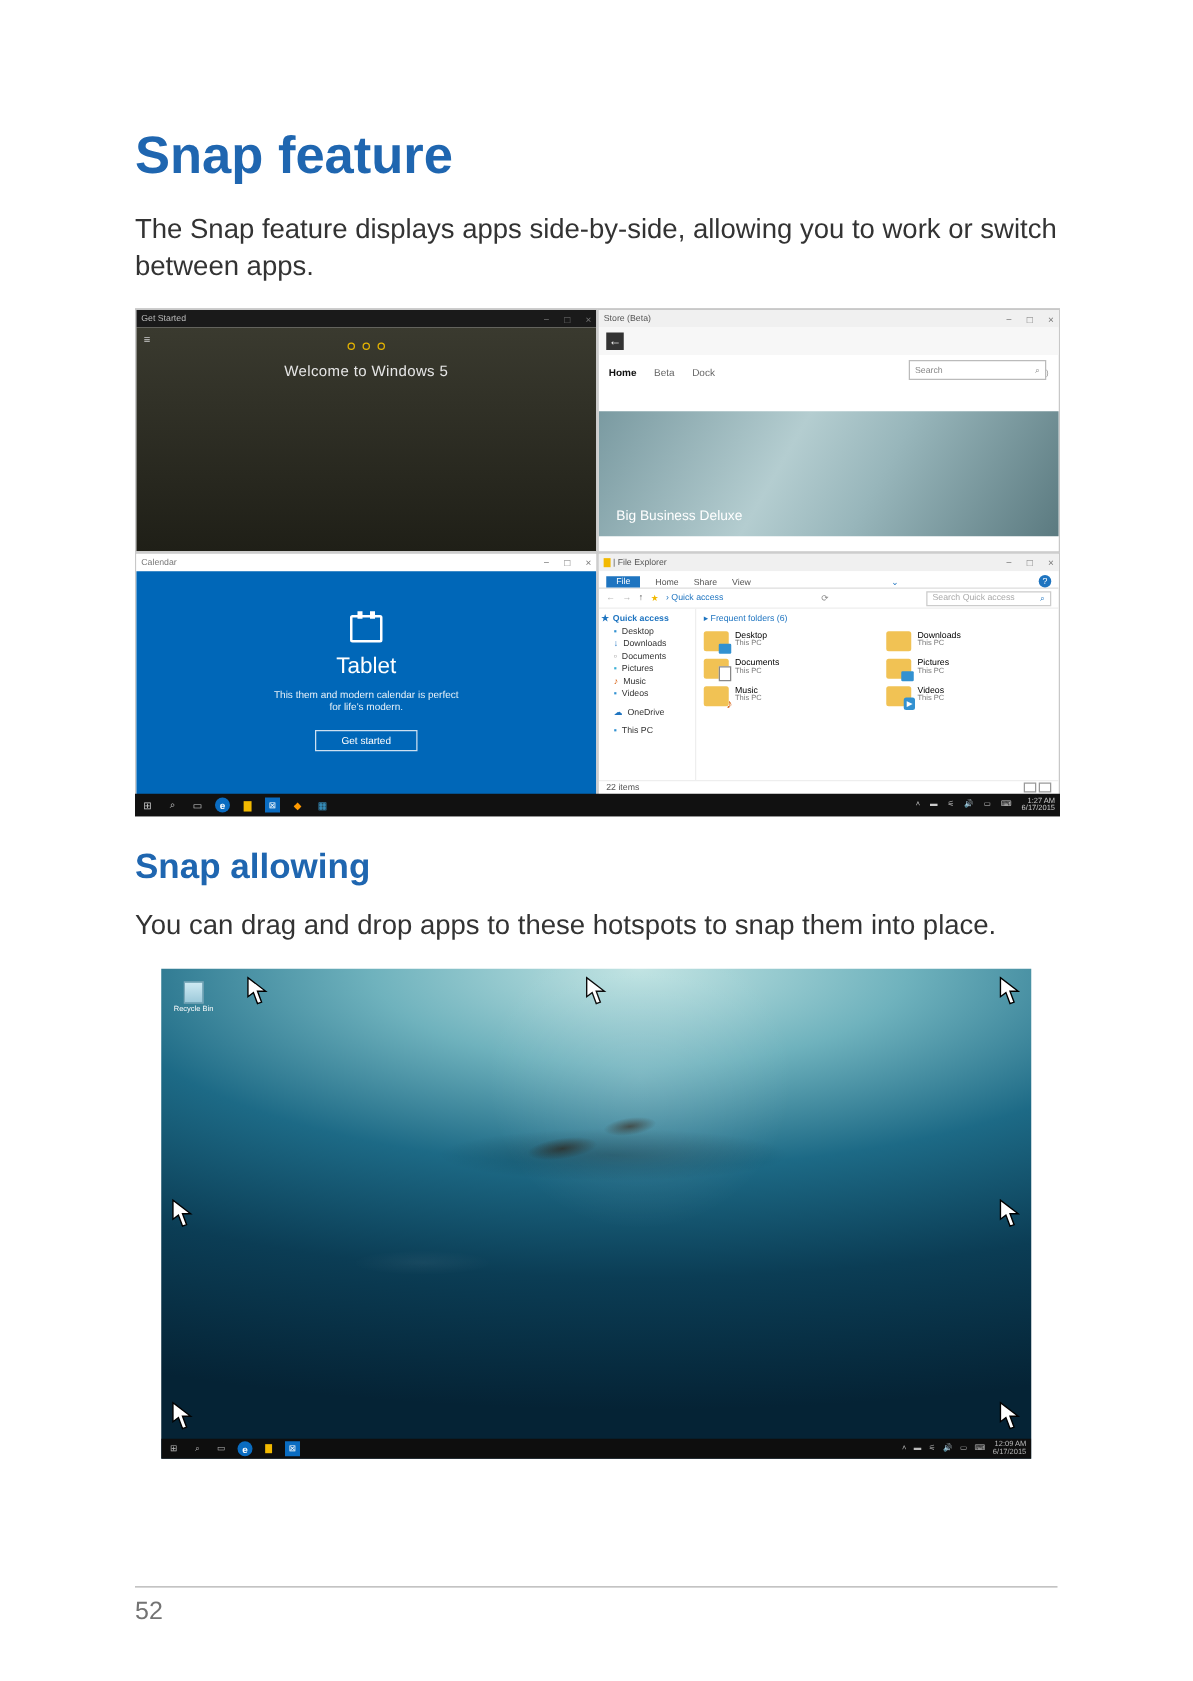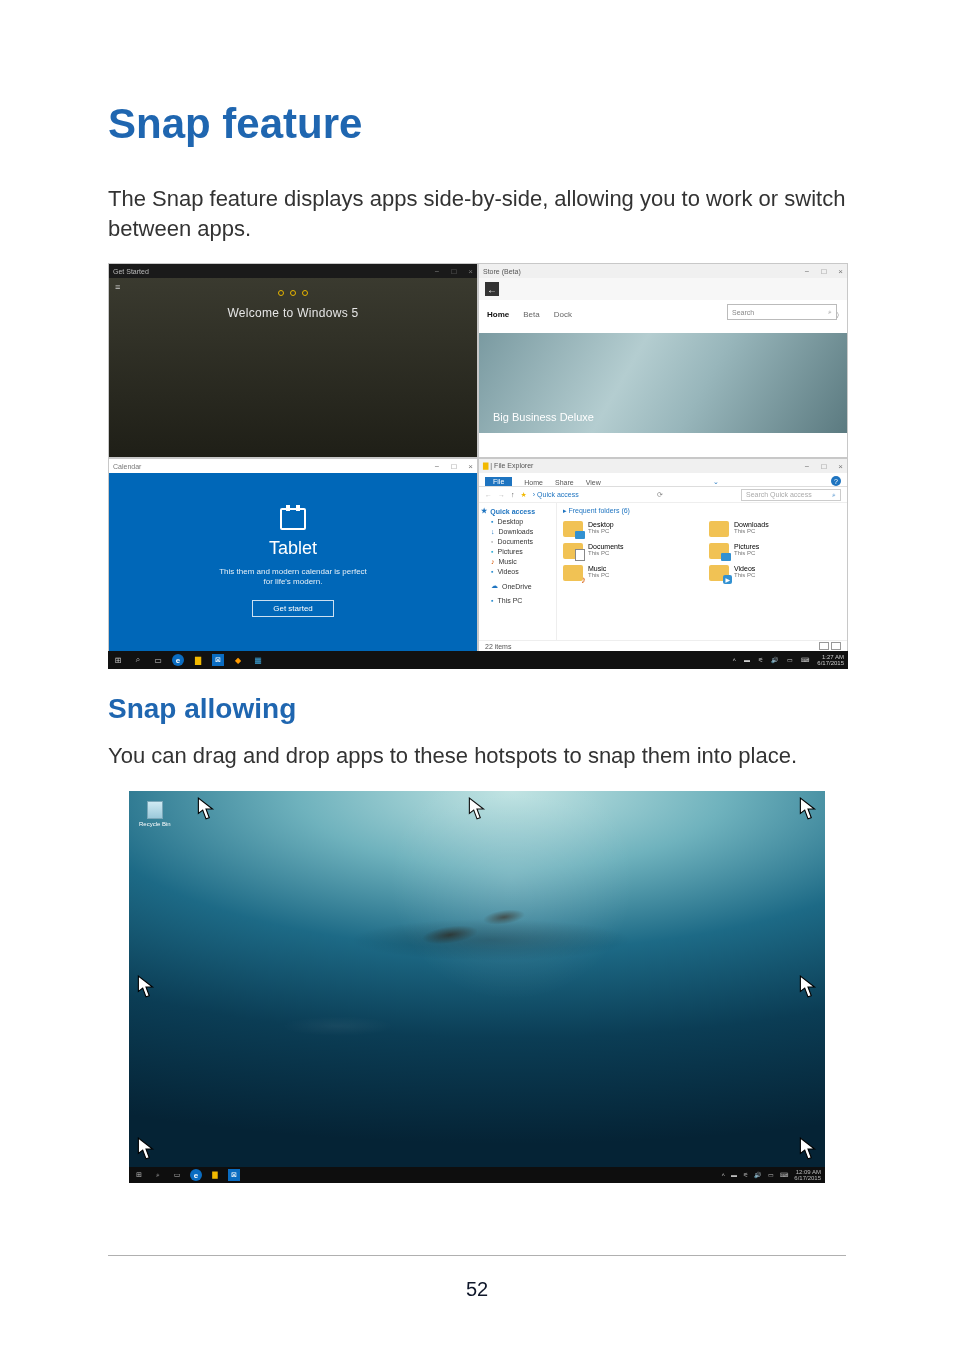--- a/index.html
+++ b/index.html
@@ -10,21 +10,21 @@
       font-family: "Segoe UI", Arial, sans-serif;
       padding: 100px 108px 40px 108px;
       display: flex;
       flex-direction: column;
       position: relative;
     }
     .h1 {
       color: #1f66b0;
       font-size: 42px;
       font-weight: 700;
-      margin-bottom: 36px;
+      margin-bottom: 20px;
     }
     .body-text {
       color: #333333;
       font-size: 22px;
       line-height: 1.35;
       margin-bottom: 20px;
     }
     .h2 {
       color: #1f66b0;
       font-size: 28px;
@@ -84,21 +84,21 @@
     .store-tabs {
       display: flex; gap: 14px; padding: 10px 8px 6px 8px; font-size: 8px; color: #666;
     }
     .store-tabs .active { color: #111; font-weight: 600; }
     .store-search {
       position: absolute; right: 10px; top: 40px; width: 110px; height: 16px;
       border: 1px solid #bbb; font-size: 7px; padding: 2px 4px; color: #888;
       display: flex; justify-content: space-between; align-items: center; background:#fff;
     }
     .store-hero {
-      height: 100px; margin-top: 8px; position: relative;
+      height: 100px; margin-top: 20px; position: relative;
       background: linear-gradient(120deg,#7a9aa1,#b4cdd0 40%,#98b6bb 60%,#5b7a80);
     }
     .store-hero .label {
       position: absolute; left: 14px; bottom: 10px; color: #fff; font-size: 11px; font-weight: 300;
     }
     
     .q-bl .titlebar { background: #fff; color: #777; }
     .cal-body {
       height: calc(100% - 14px); background: #0067b8;
       display: flex; flex-direction: column; align-items: center; justify-content: center;
@@ -216,23 +216,23 @@
       position: absolute; left: 0; bottom: 0; width: 100%; height: 16px;
       background: #0e0e0e; display: flex; align-items: center; padding: 0 4px;
       gap: 7px; font-size: 7px; color: #bbb;
     }
     .taskbar2 .tb-right { margin-left:auto; display:flex; gap:6px; align-items:center; font-size:6px;}
     .taskbar2 .tb-time { text-align:right; line-height:1; }
 
     
     .footer {
       position: absolute; left: 108px; right: 108px; bottom: 44px;
-      border-top: 1px solid #b0b0b0; padding-top: 22px;
-      display: flex; justify-content: center; align-items: baseline;
-      font-size: 20px; color: #0f172a;
+      border-top: 1px solid #b0b0b0; padding-top: 8px;
+      display: flex; justify-content: space-between; align-items: baseline;
+      font-size: 20px; color: #737373;
     }
     .footer .pnum { font-size: 20px; }
     .sq { display:inline-block; }
   </style>
 </head>
 <body>
 
 <h1 class="h1">Snap feature</h1>
 <p class="body-text">The Snap feature displays apps side-by-side, allowing you to work or switch between apps.</p>
 

